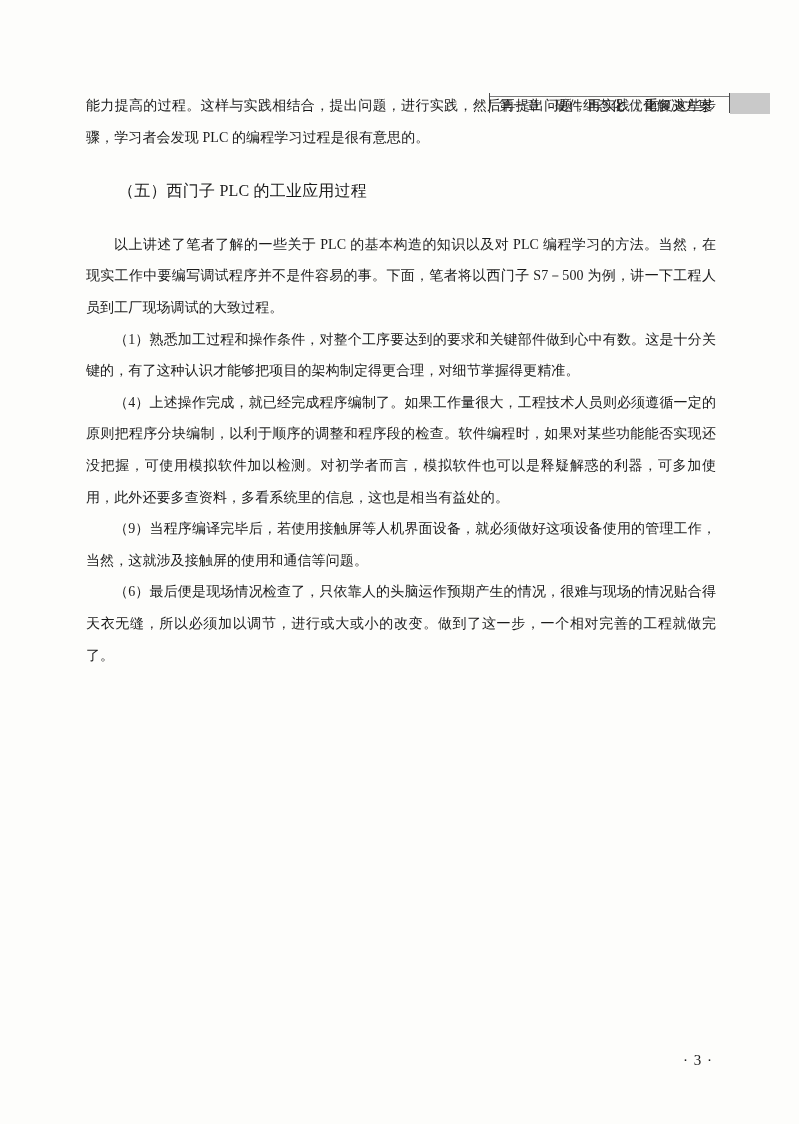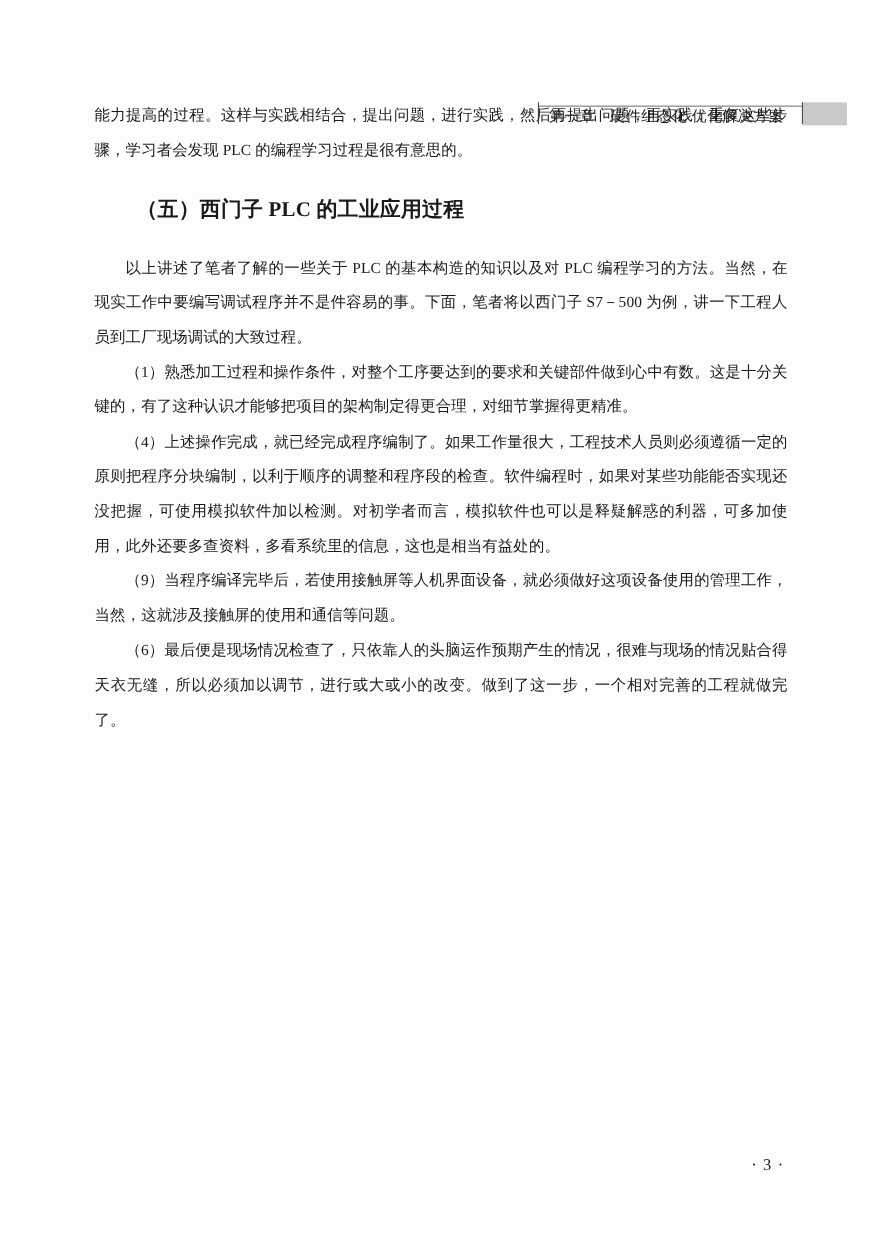--- a/index.html
+++ b/index.html
@@ -86,23 +86,23 @@
     line-height: 31.6px;
     text-align: justify;
     text-justify: inter-ideograph;
     letter-spacing: 0.1px;
   }
   p.indent { text-indent: 2em; }
   p.noindent { text-indent: 0; }
 
   .subhead {
     margin: 0;
-    font-size: 19px;
+    font-size: 16px;
     line-height: 31.6px;
-    font-weight: bold;
+    font-weight: normal;
     text-indent: 2em;
     letter-spacing: 0.2px;
   }
   .gap-before { margin-top: 22px; }
   .gap-after { margin-bottom: 22px; }
 
   
   .folio {
     position: absolute;
     left: 0;

